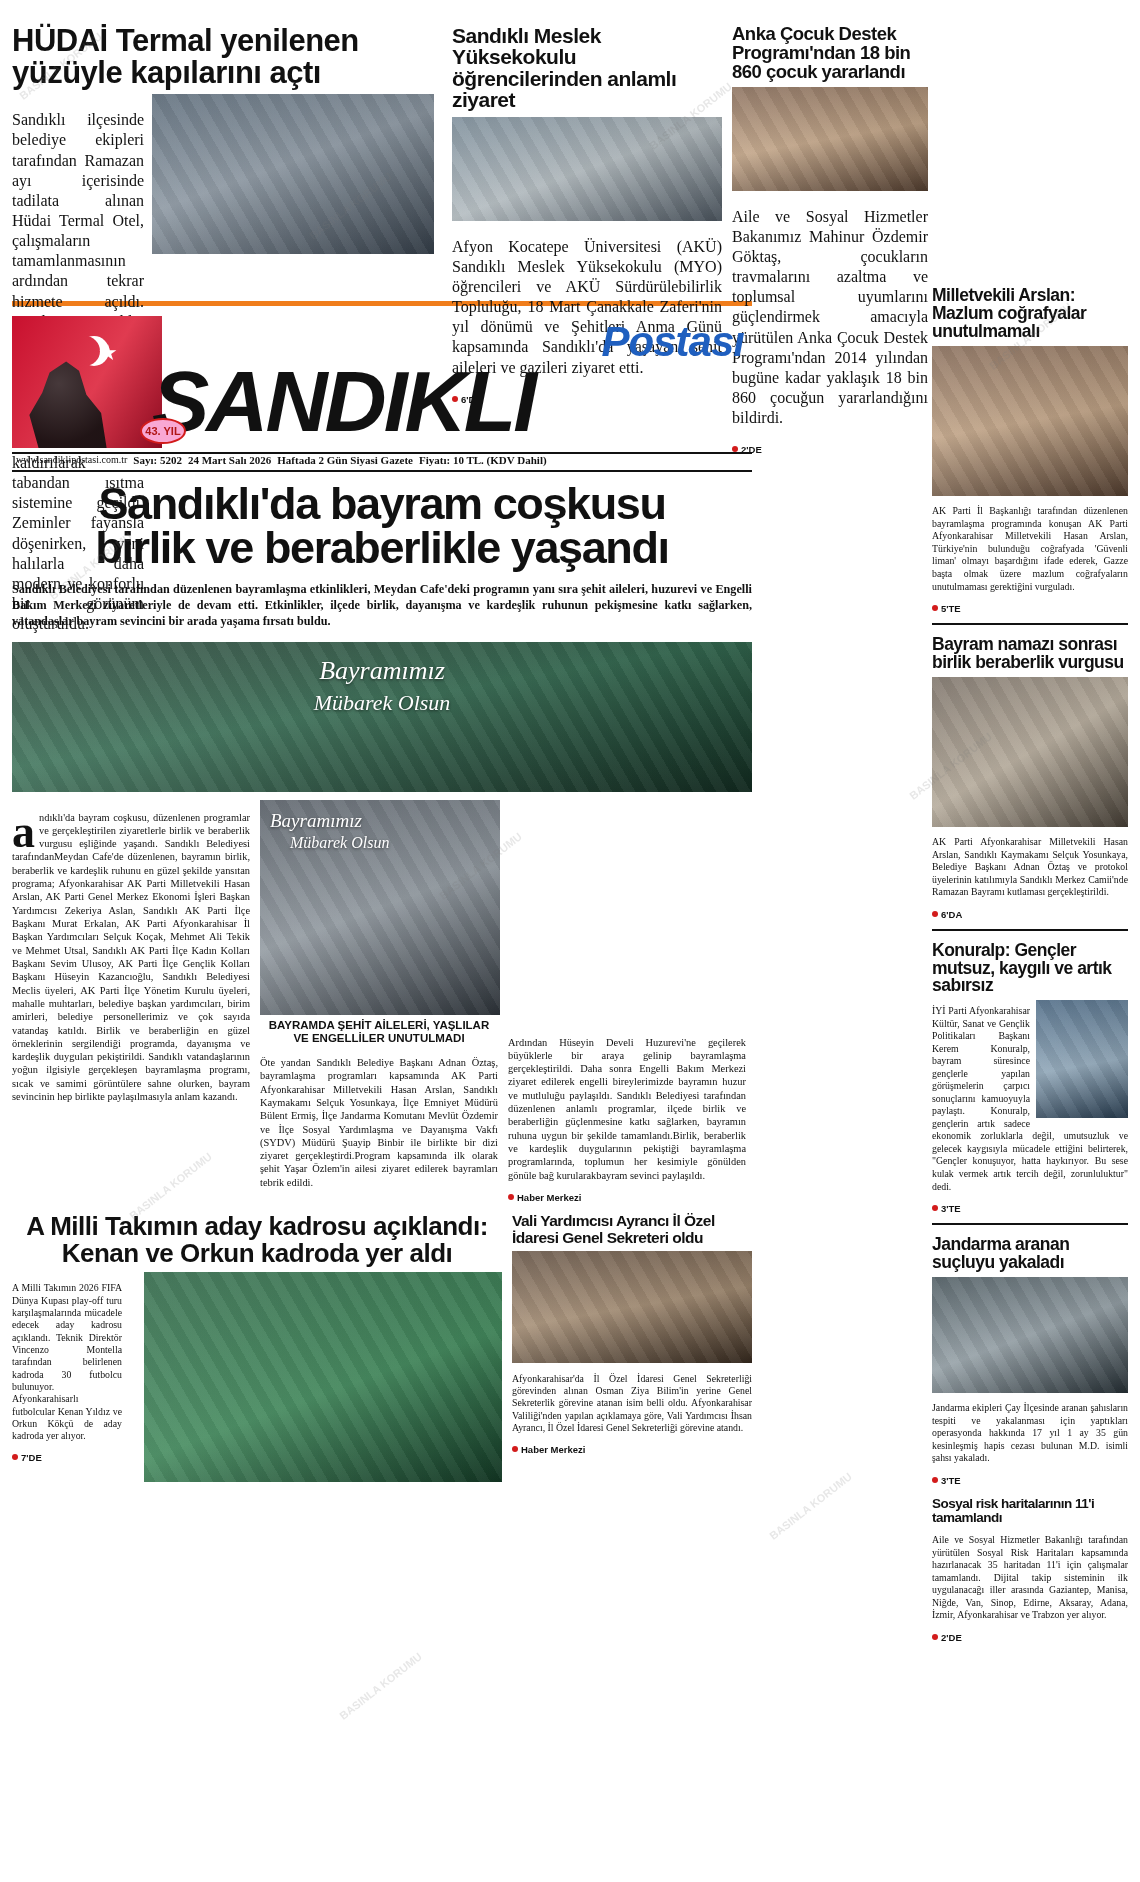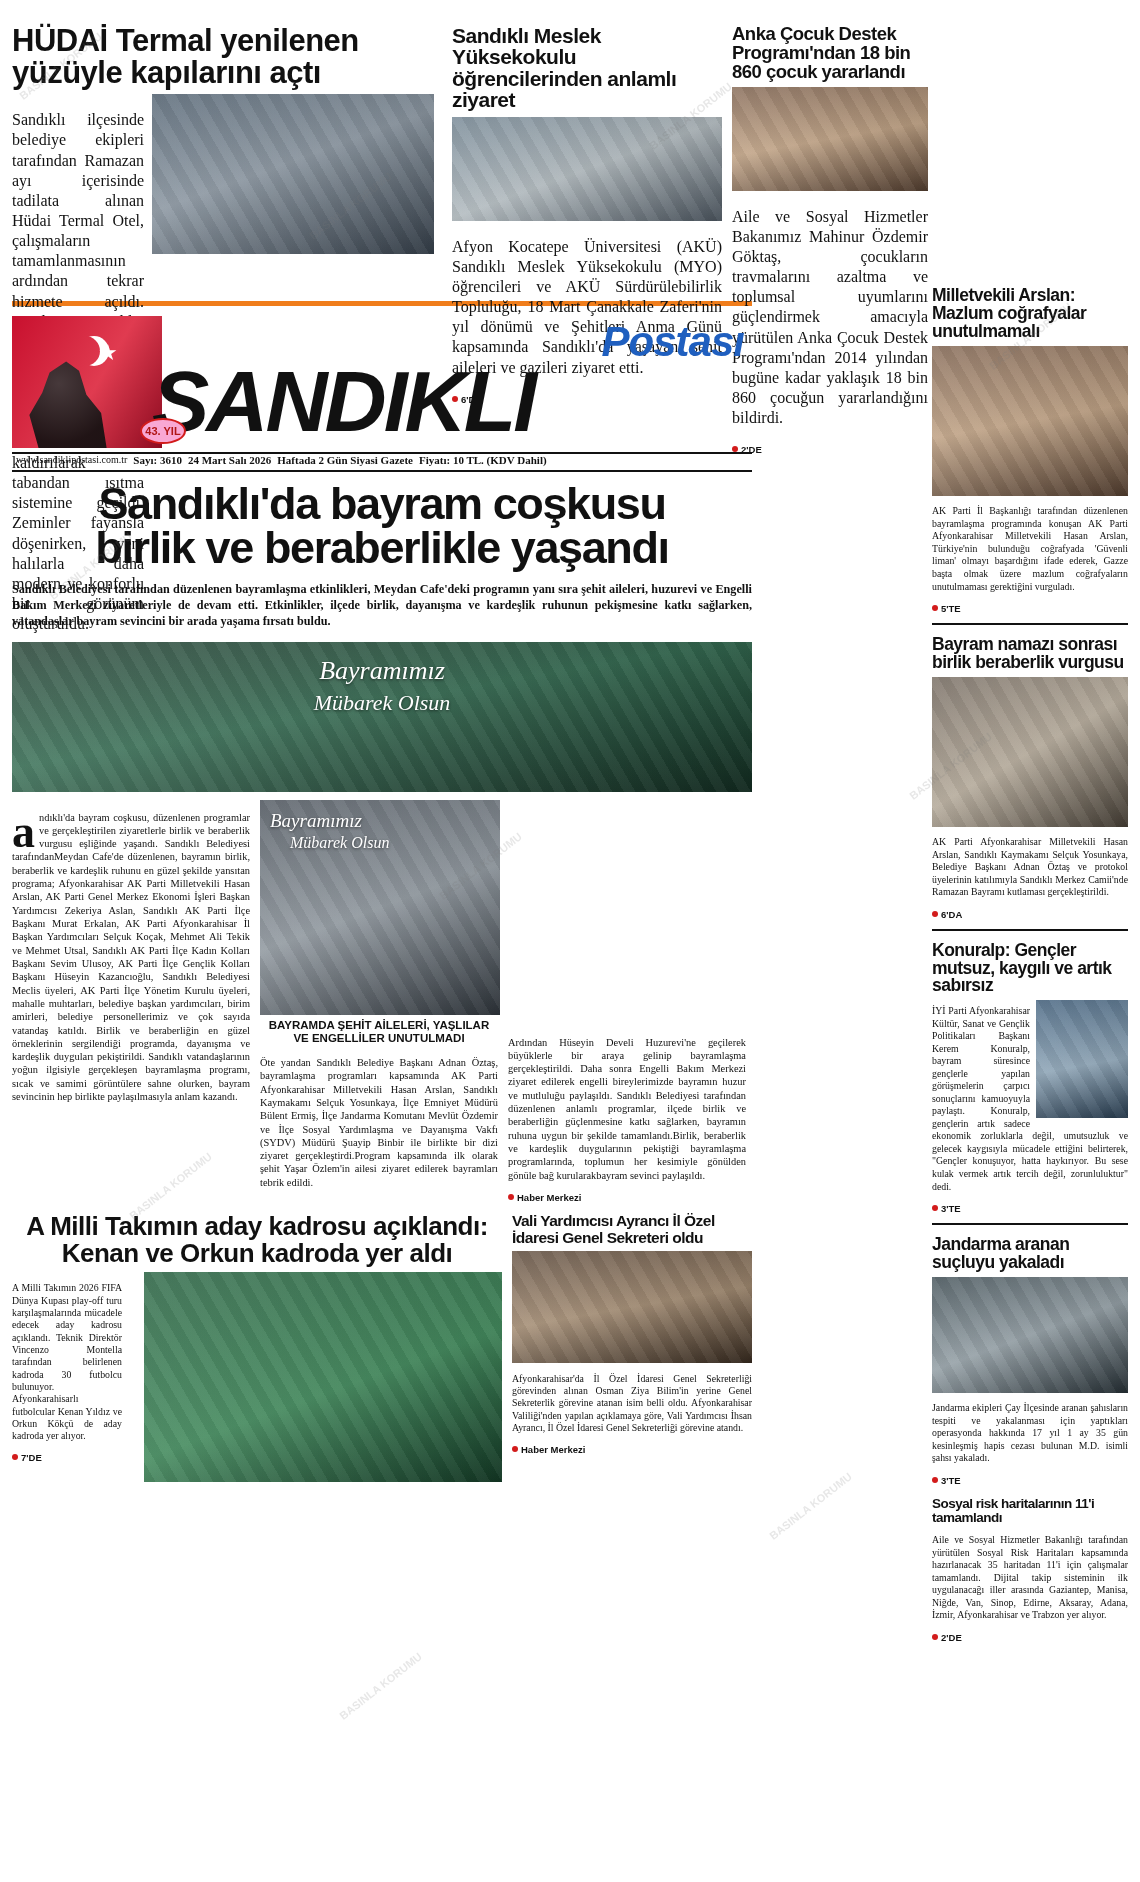--- a/index.html
+++ b/index.html
@@ -197,21 +197,21 @@
     <div class="flag">
       <div class="crescent"></div>
       <div class="star">★</div>
       <div class="silhouette"></div>
     </div>
     <div class="mast-postasi">Postası</div>
     <div class="mast-name">SANDIKLI</div>
     <div class="mast-year">43. YIL</div>
     <div class="mast-info">
       <span class="web">www.sandiklipostasi.com.tr</span>
-      <span>Sayı: 3610</span>
+      <span>Sayı: 5202</span>
       <span>24 Mart Salı 2026</span>
       <span>Haftada 2 Gün Siyasi Gazete</span>
       <span>Fiyatı: 10 TL. (KDV Dahil)</span>
     </div>
   </div>
 
   <div class="main-hl">
     <div>Sandıklı'da bayram coşkusu</div>
     <div>birlik ve beraberlikle yaşandı</div>
   </div>

